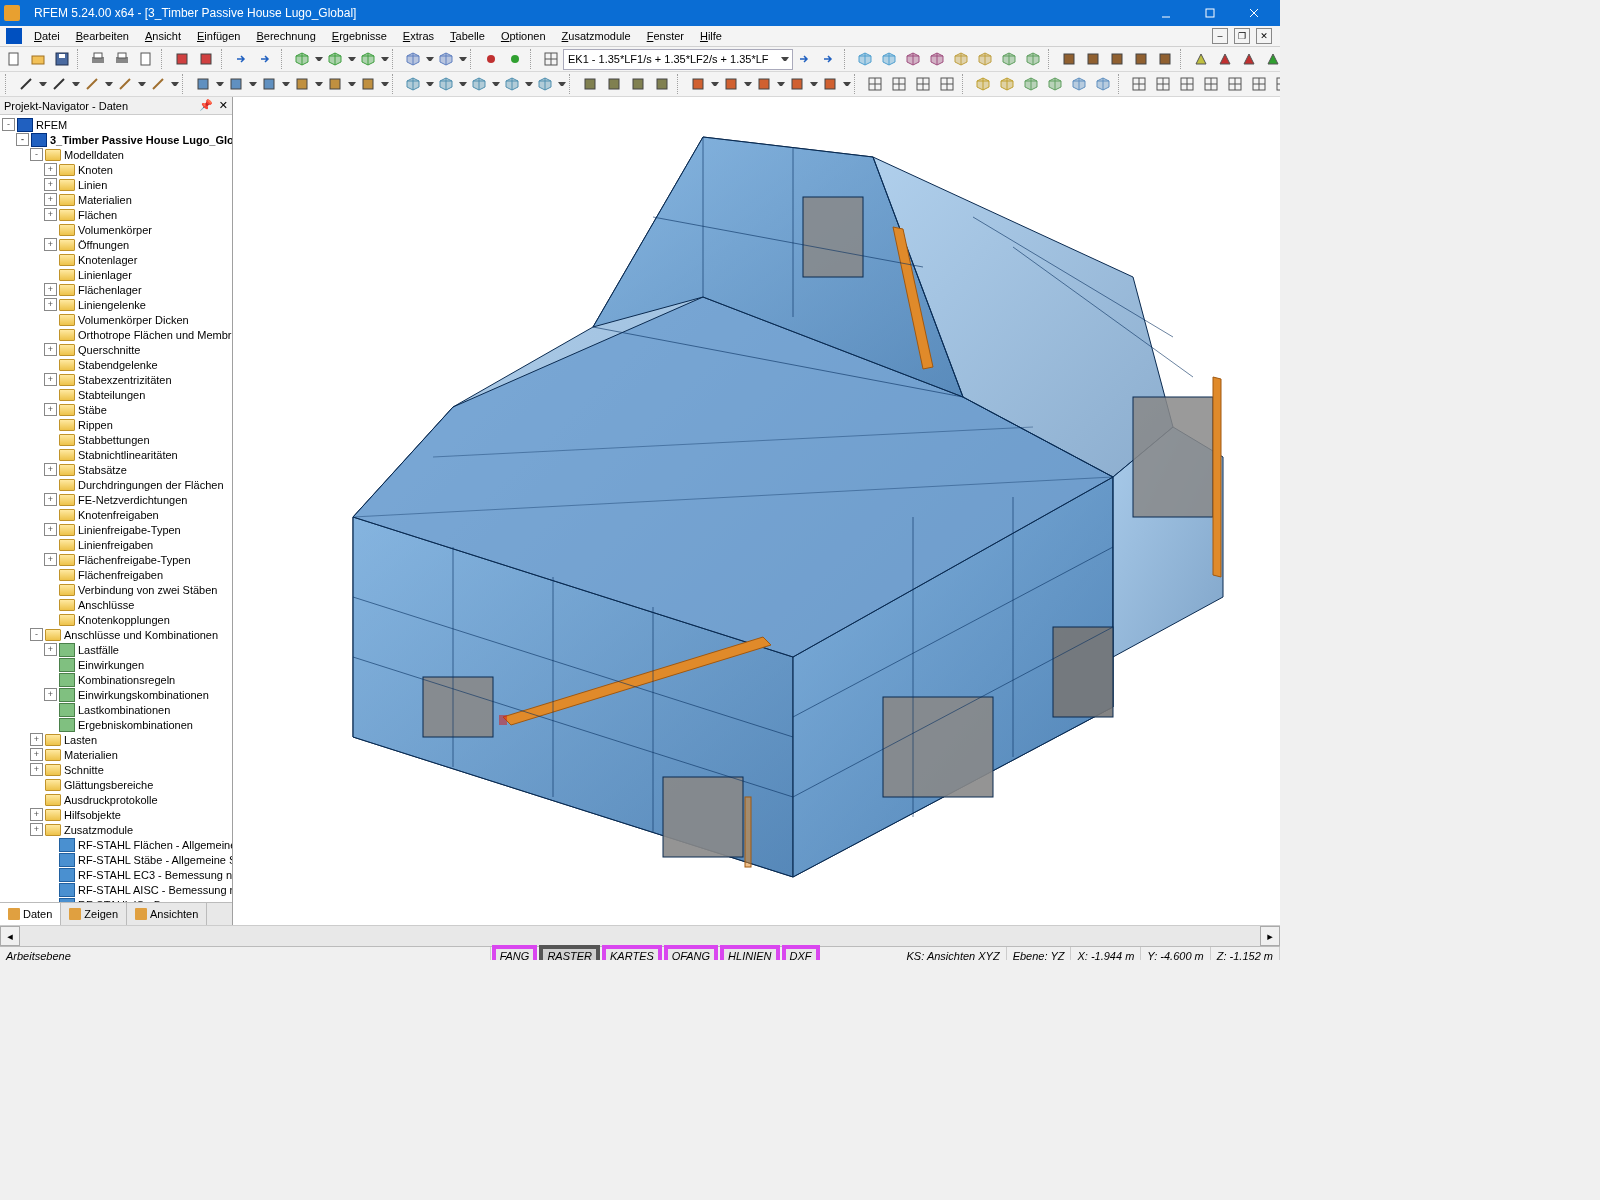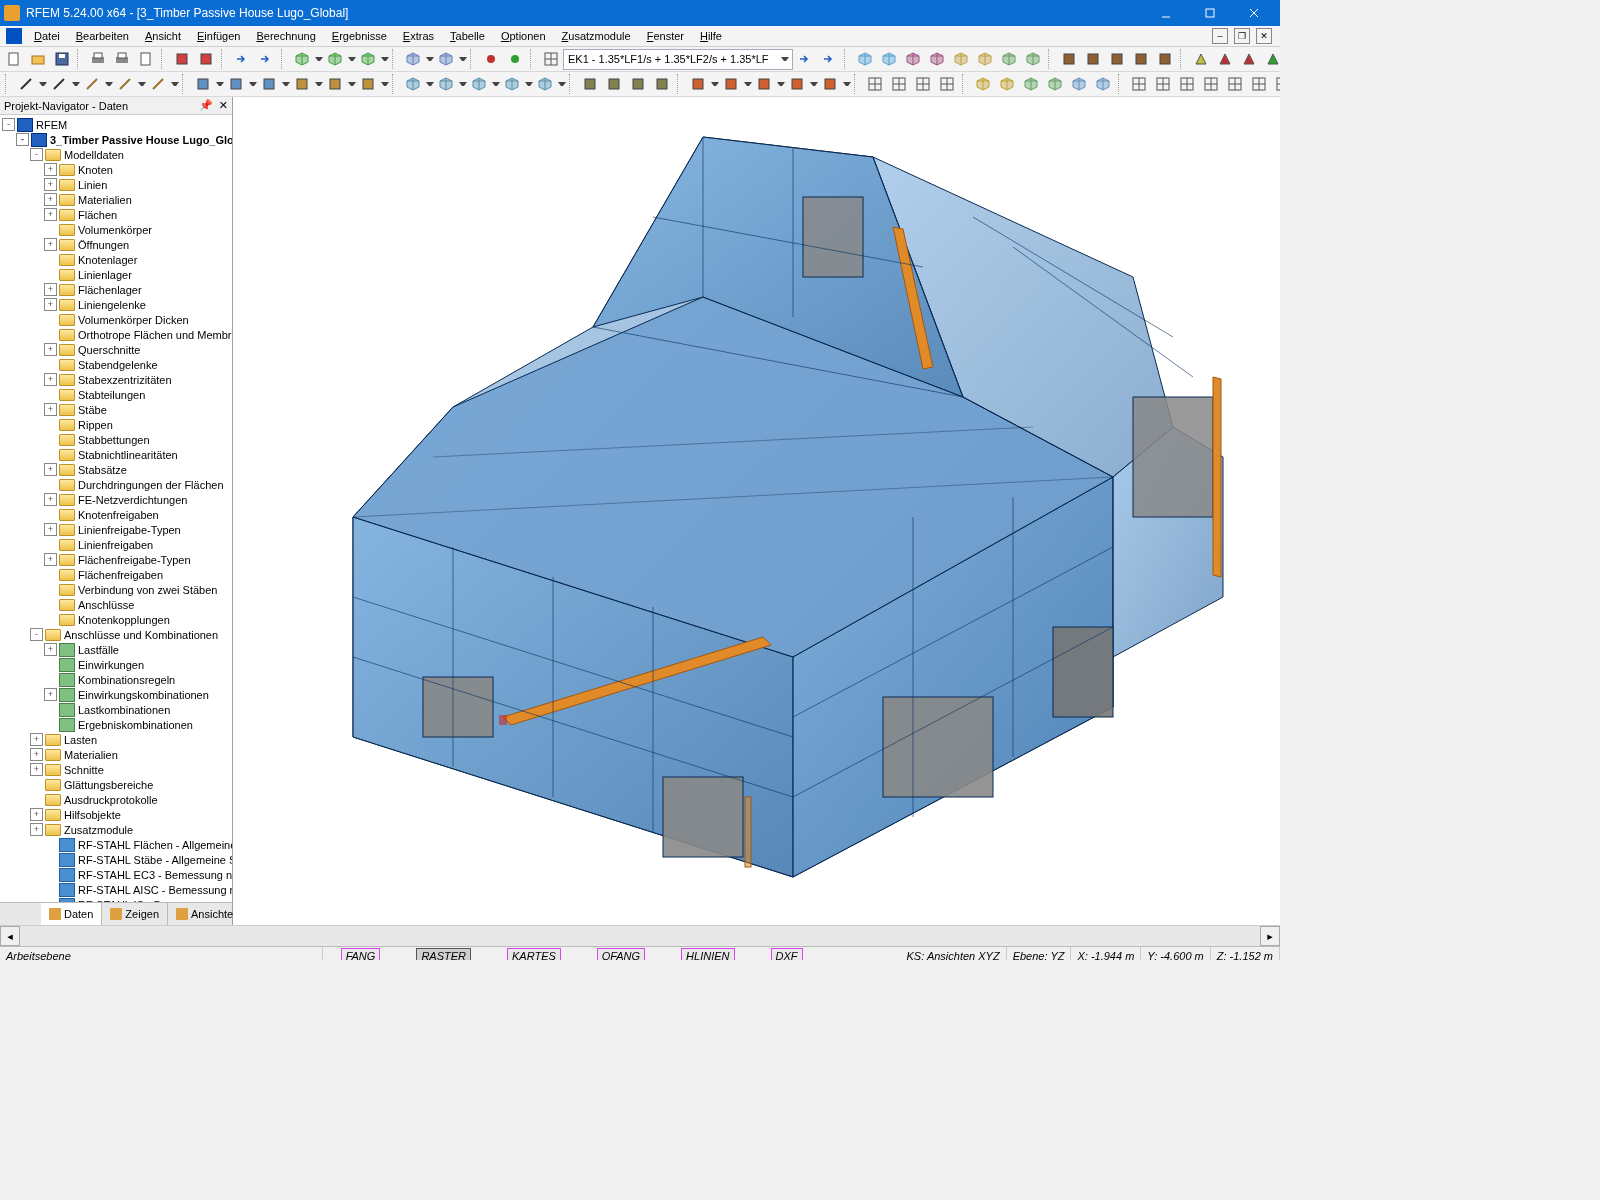--- a/index.html
+++ b/index.html
@@ -1,17 +1,17 @@
 <!DOCTYPE html>
 <html><head>
 <meta charset="utf-8">
 <style>
 html,body{margin:0;padding:0;width:1280px;height:960px;font-family:"Segoe UI",Tahoma,sans-serif;font-size:11px;overflow:hidden;background:#f0f0f0;color:#000;}
 
-.titlebar{height:26px;background:#0a6dd4;color:#fff;display:flex;align-items:center;padding:0 4px;}
+.titlebar{height:26px;background:#0a6dd4;color:#fff;display:flex;align-items:center;padding:0 4px;gap:8px;}
 .titlebar .icon{width:16px;height:16px;background:#e8a030;border-radius:2px;margin-right:6px;position:relative;}
 .titlebar .title{flex:1;font-size:12px;}
 .winbtns{display:flex;}
 .winbtn{width:44px;height:26px;display:flex;align-items:center;justify-content:center;}
 .winbtn svg{stroke:#fff;}
 
 .menubar{height:20px;background:#f4f4f4;border-bottom:1px solid #d0d0d0;display:flex;align-items:center;padding:0 2px;}
 .menubar .mi{padding:2px 8px;}
 .menubar .mi u{text-decoration:underline;}
 .menubar .spacer{flex:1;}
@@ -35,29 +35,29 @@
 .trow{display:flex;align-items:center;height:15px;padding:0 2px;white-space:nowrap;}
 .trow .tw{width:11px;height:11px;border:1px solid #888;display:inline-flex;align-items:center;justify-content:center;font-size:9px;line-height:9px;margin-right:2px;flex:none;cursor:pointer;color:#555;}
 .trow .sp{display:inline-block;flex:none;}
 .trow .ic{width:14px;height:12px;margin-right:3px;flex:none;display:inline-block;}
 .ic.folder{background:linear-gradient(#ffe9a0,#edc24a);border:1px solid #c0932a;border-radius:1px;height:10px;}
 .ic.mod{background:#4a90d0;border:1px solid #2060a0;}
 .ic.case{background:#80c080;border:1px solid #4a804a;}
 .ic.root{background:#2060c0;border:1px solid #003080;}
 .navtabs{height:22px;background:#e8e8e8;border-top:1px solid #bbb;display:flex;}
 .navtab{padding:3px 8px;border-right:1px solid #bbb;display:flex;align-items:center;gap:3px;}
-.navtab.active{background:#fff;margin-left:41px;}
+.navtab.active{background:#fff;}
 .navtab .ti{width:12px;height:12px;background:#e0a040;border-radius:1px;}
 
 .view{flex:1;background:#ffffff;position:relative;overflow:hidden;}
 .view svg{position:absolute;left:0;top:0;}
 
 .status{height:18px;background:#f0f0f0;border-top:1px solid #bbb;display:flex;align-items:center;font-size:11px;font-style:italic;}
 .status .cell{padding:0 6px;border-right:1px solid #ccc;height:100%;display:flex;align-items:center;}
-.status .btncell{border:1px solid #d946ef;background:#e8e8e8;margin:0 18px;padding:0 4px;height:15px;display:flex;align-items:center;}
+.status .btncell{border:4px solid #d946ef;background:#e8e8e8;margin:0 1px;padding:0 4px;height:15px;display:flex;align-items:center;}
 .status .btncell.active{border-color:#555;background:#d0d0d0;}
 </style>
 </head>
 <body>
 
 <div class="titlebar">
   <span class="icon"></span>
   <span class="title">RFEM 5.24.00 x64 - [3_Timber Passive House Lugo_Global]</span>
   <div class="winbtns">
     <div class="winbtn">

